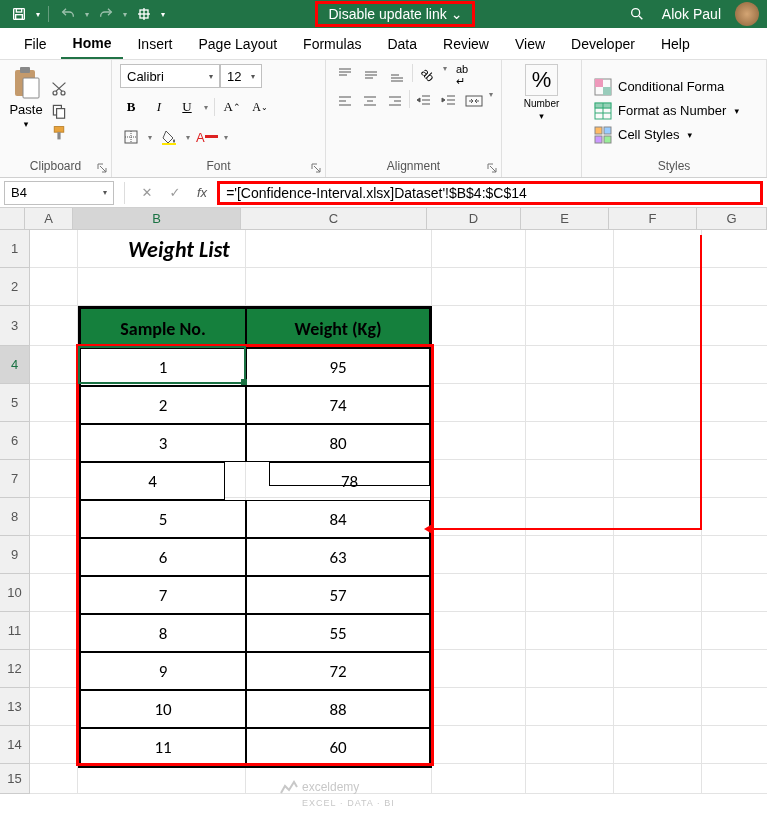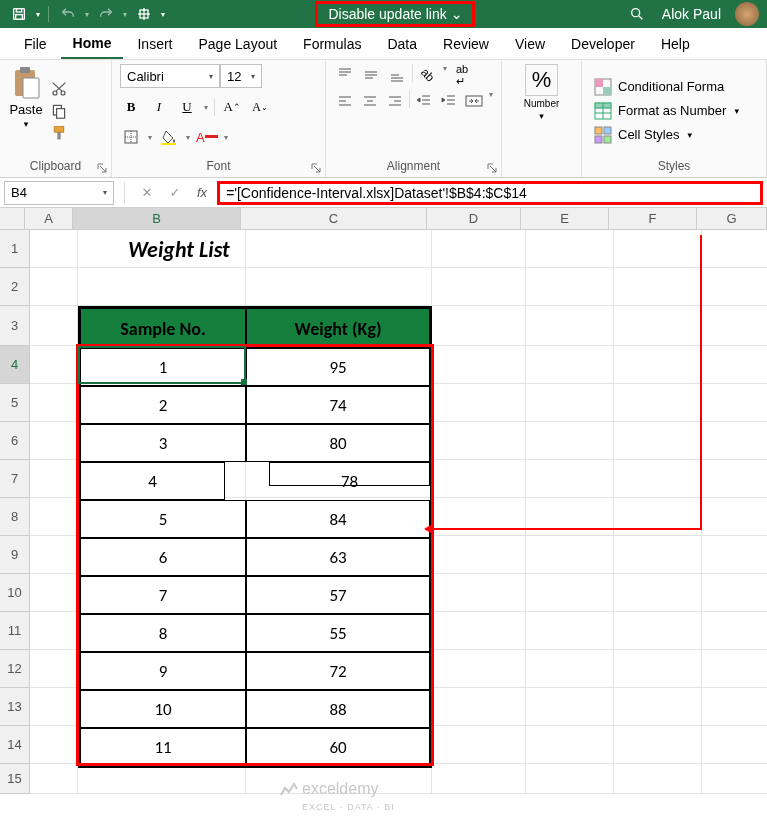--- a/index.html
+++ b/index.html
@@ -596,16 +596,16 @@
 
 <div class="arrow-line" style="left:700px;top:235px;width:2px;height:295px"></div>
 <div class="arrow-line" style="left:432px;top:528px;width:270px;height:2px"></div>
 <div class="arrow-head" style="left:424px;top:523px;border-top:6px solid transparent;border-bottom:6px solid transparent;border-right:10px solid #ff0000"></div>
 
 <div class="watermark" style="left:280px;top:780px;flex-direction:column;align-items:flex-start">
   <div style="display:flex;align-items:center;gap:4px">
     <svg width="18" height="14" viewBox="0 0 18 14">
         <path d="M1 13 L5 6 L9 10 L14 2 L17 7" stroke="#c8c8c8" fill="none" stroke-width="2"></path>
       </svg>
-    <span style="font-size:16px">exceldemy</span>
+    <span style="font-size:12px">exceldemy</span>
   </div>
   <span class="wm-sub" style="margin-left:22px">EXCEL · DATA · BI</span>
 </div>
 
 </body></html>

